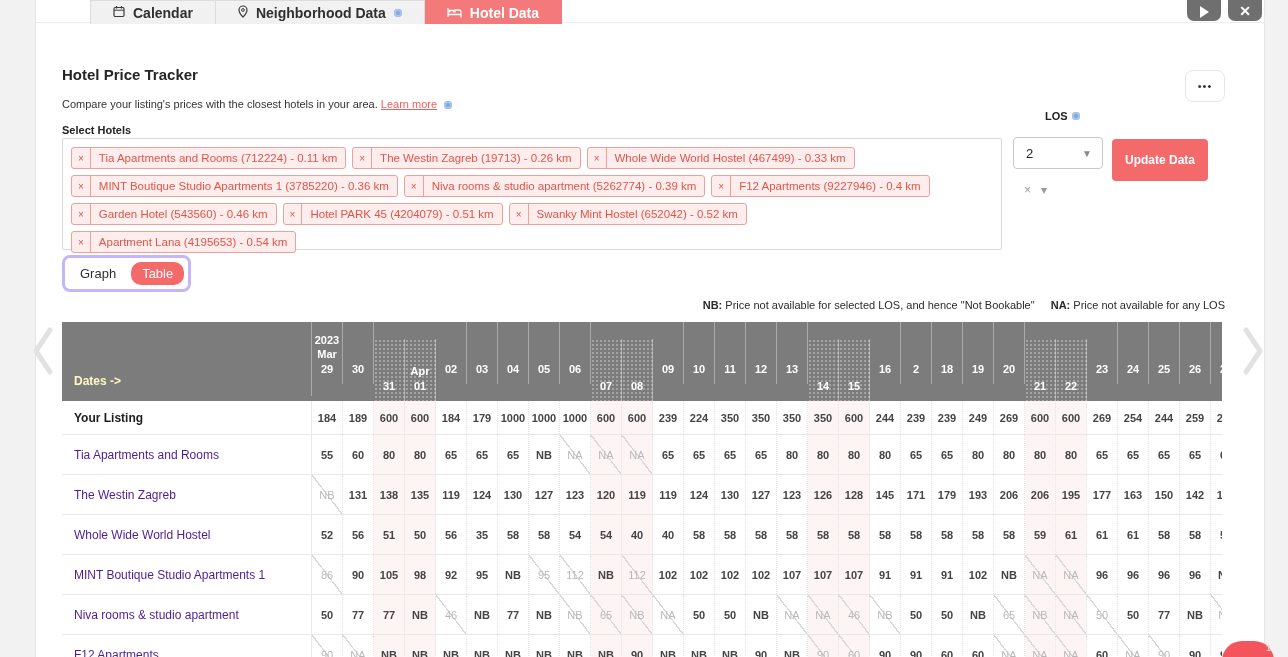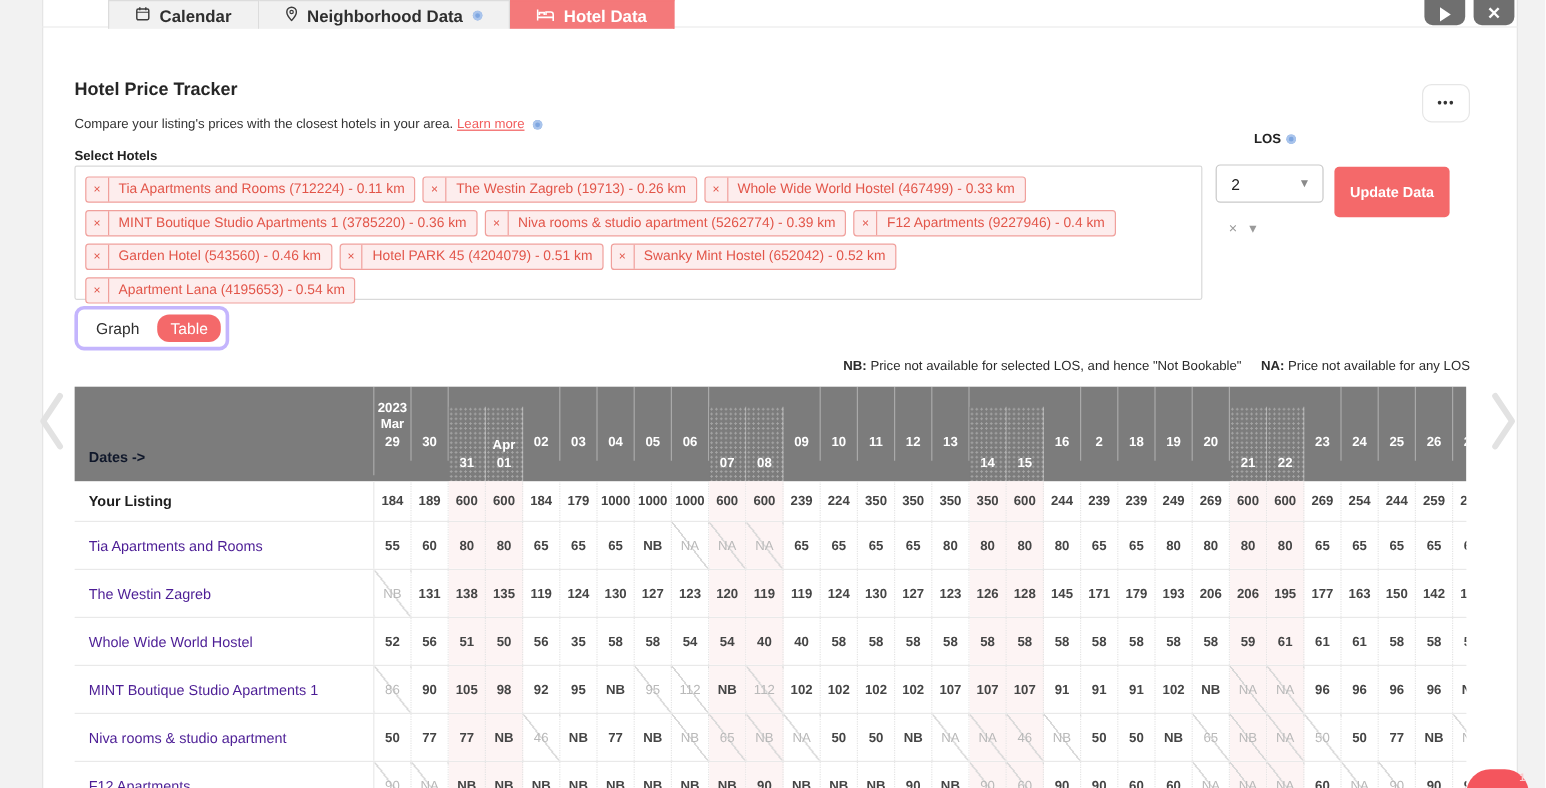--- a/index.html
+++ b/index.html
@@ -66,21 +66,21 @@
   
   .chev{position:absolute;top:326px;z-index:2;}
   .chev.left{left:30px;} .chev.right{left:1240px;}
   .price-table{position:absolute;left:62px;top:322px;width:1160px;overflow:hidden;background:#fff;}
   .t-row{display:flex;width:1180px;}
   .cell-name{flex:0 0 250px;width:250px;box-sizing:border-box;display:flex;align-items:center;
     padding-left:12px;border-right:1px solid #e9e9e9;}
   .cell-d{flex:0 0 31px;width:31px;box-sizing:border-box;display:flex;align-items:center;
     justify-content:center;border-right:1px dotted #e4e4e4;font-size:11px;}
   .t-head{background:#7c7c7c;}
-  .t-head .cell-name{align-items:flex-end;padding-bottom:8px;height:74px;color:#0f172a;
+  .t-head .cell-name{align-items:flex-end;padding-bottom:8px;height:74px;color:#fef9c3;
     font-weight:bold;font-size:12px;border-right:1px solid rgba(255,255,255,.35);}
   .t-head .cell-d{flex-direction:column;justify-content:flex-end;align-items:center;height:62px;
     padding-bottom:8px;color:#fff;font-weight:bold;border-right:1px solid rgba(255,255,255,.35);line-height:1.3;}
   .t-head .cell-d.weekend{background-color:#7c7c7c;
     background-image:radial-gradient(rgba(255,255,255,.3) 0.8px,transparent 1px);background-size:4px 4px;margin-top:17px;}
   .t-body .t-row{border-bottom:1px solid #e9e9e9;}
   .t-body .cell-d{font-weight:bold;color:#454545;}
   .row-your{height:33px;} .row-hotel{height:39px;}
   .row-your .cell-name{font-weight:bold;color:#1d1d1d;font-size:12px;}
   .row-hotel .cell-name{color:#4c1d95;font-size:12px;}

